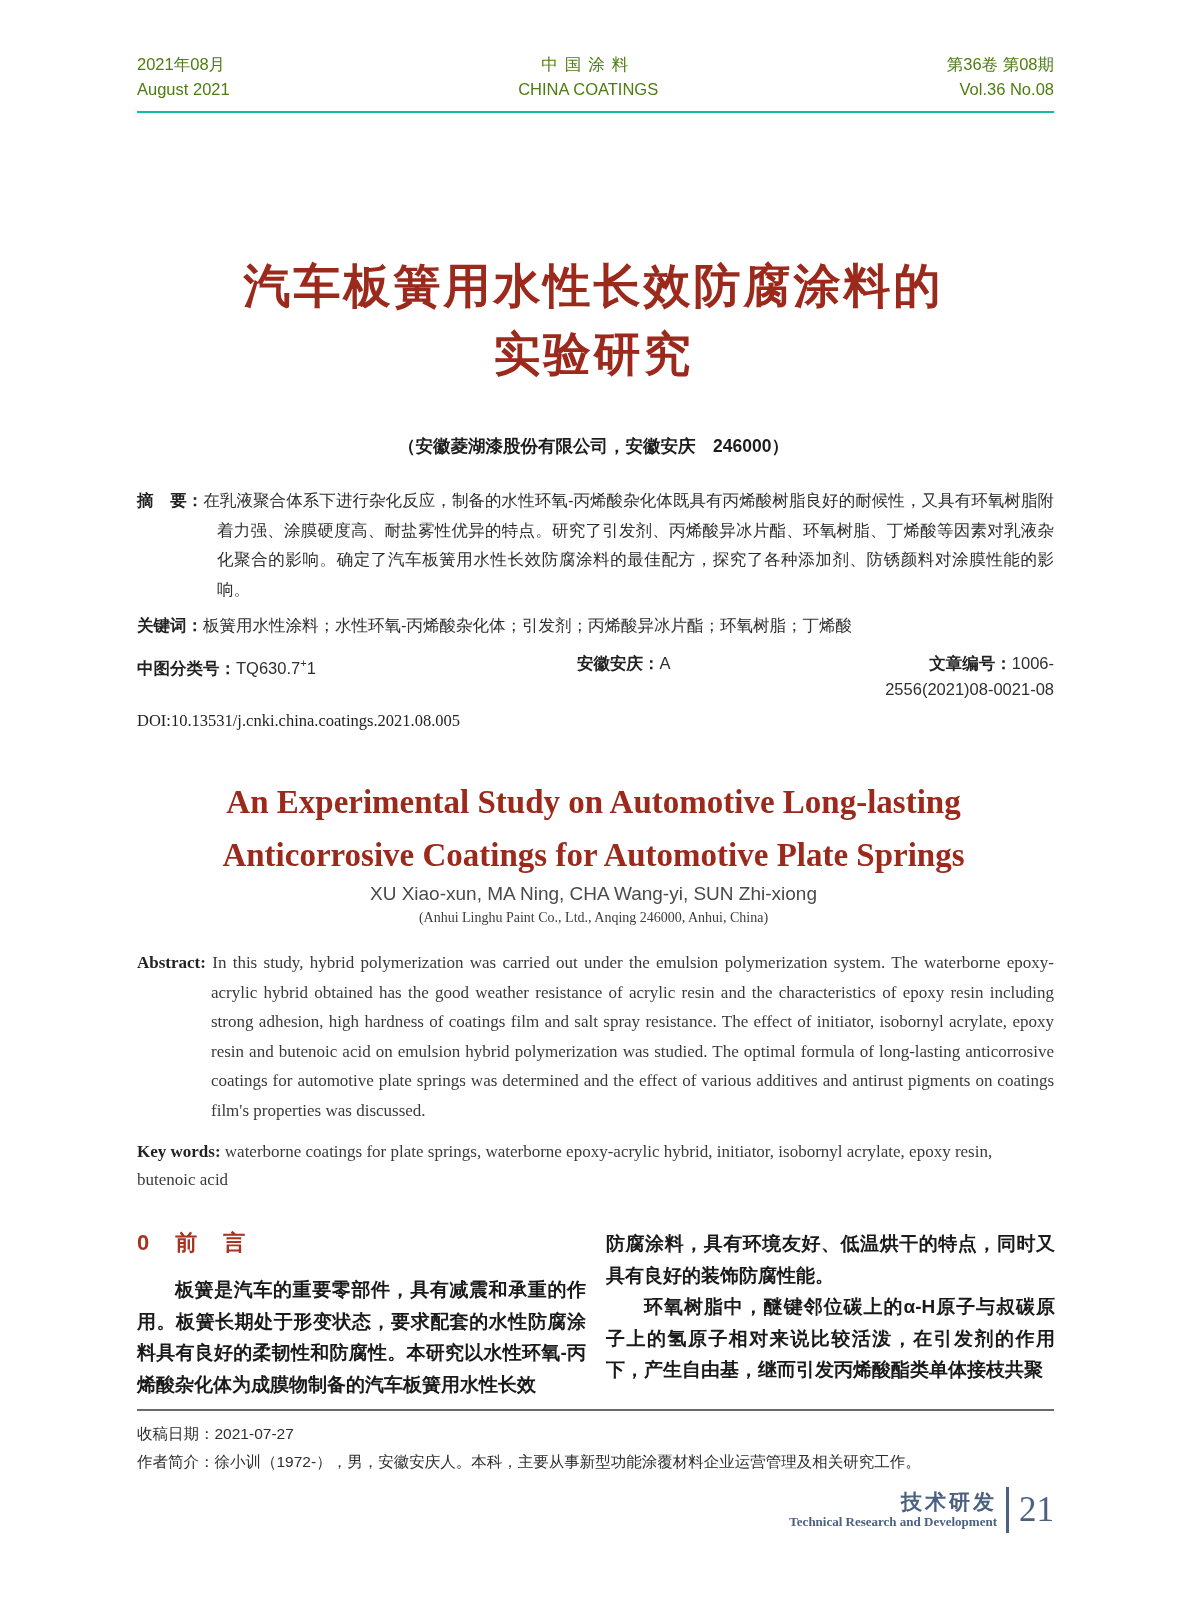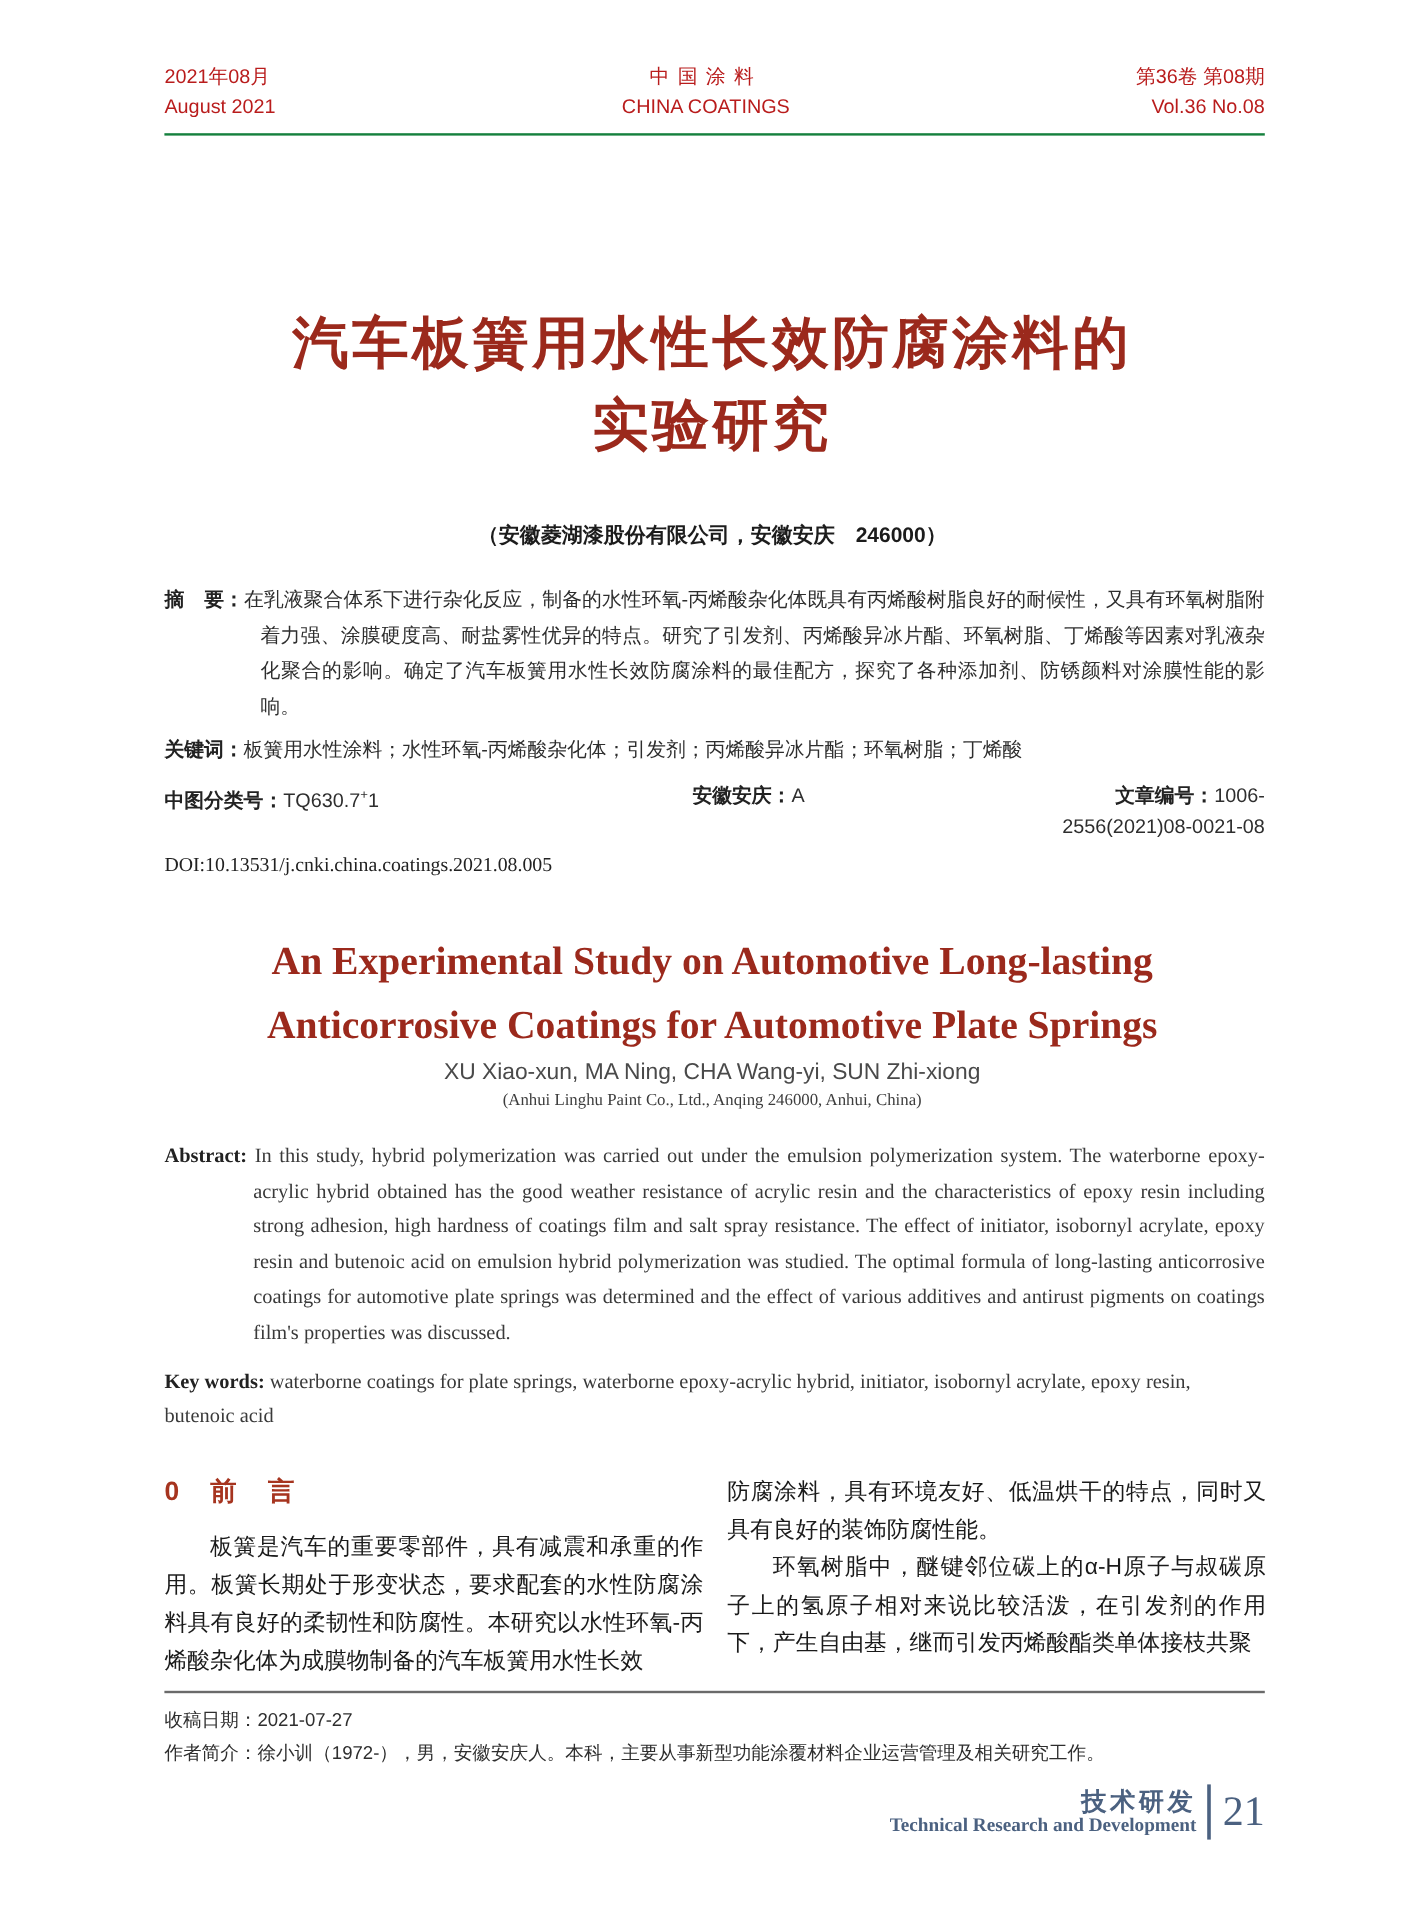--- a/index.html
+++ b/index.html
@@ -9,22 +9,22 @@
     margin:0 auto;
     background:#ffffff;
     font-family:"Liberation Sans",sans-serif;
     color:#1f1f1f;
     overflow:hidden;
   }
   
   .journal-header{
     position:absolute;left:137px;right:133px;top:52px;
     display:flex;justify-content:space-between;align-items:flex-end;
-    color:#b91c1c;font-size:16.5px;line-height:1.5;
-    padding-bottom:9px;border-bottom:2px solid #15803d;
+    color:#4d7c0f;font-size:16.5px;line-height:1.5;
+    padding-bottom:9px;border-bottom:2px solid #14b8a6;
   }
   .journal-header .center{text-align:center;}
   .journal-header .right{text-align:right;}
   .cjk-spaced{letter-spacing:7px;}
   
   .cn-title{
     position:absolute;left:0;right:0;top:252px;
     text-align:center;color:#9b291c;
     font-size:47px;font-weight:bold;line-height:68px;letter-spacing:3px;
   }
@@ -74,37 +74,37 @@
   .col{position:absolute;top:1228px;width:449px;}
   .col-left{left:137px;}
   .col-right{left:606px;}
   .sec-heading{
     color:#a6341f;font-size:22px;font-weight:bold;
     margin:0 0 16px 0;letter-spacing:2px;
   }
   .sec-heading .sec-no{margin-right:26px;letter-spacing:0;}
   .body-p{
     margin:0;font-size:19px;line-height:31.5px;
-    text-align:justify;color:#1a1a1a;
+    text-align:justify;color:#1a1a1a;font-weight:bold;
   }
   .indent{text-indent:2em;}
   
   .footnote-block{
     position:absolute;left:137px;right:133px;top:1409px;
     border-top:2px solid #6a6a6a;padding-top:9px;
     font-size:15.5px;line-height:27.5px;color:#2e2e2e;
   }
   
   .page-footer{
     position:absolute;right:133px;top:1487px;
     display:flex;align-items:center;
   }
   .footer-label{text-align:right;color:#4b6180;margin-right:9px;}
   .footer-label .cn{font-size:21px;font-weight:bold;letter-spacing:3px;line-height:24px;}
-  .footer-label .en{font-family:"Liberation Serif",serif;font-weight:bold;font-size:16px;line-height:16px;}
+  .footer-label .en{font-family:"Liberation Serif",serif;font-weight:bold;font-size:13px;line-height:16px;}
   .footer-divider{width:3px;height:46px;background:#4b6180;margin-right:10px;}
   .footer-pagenum{font-family:"Liberation Serif",serif;font-size:35px;color:#4b6180;}
 </style>
 </head>
 <body>
 
 <div class="page">
 
   <div class="journal-header">
     <div class="left">

